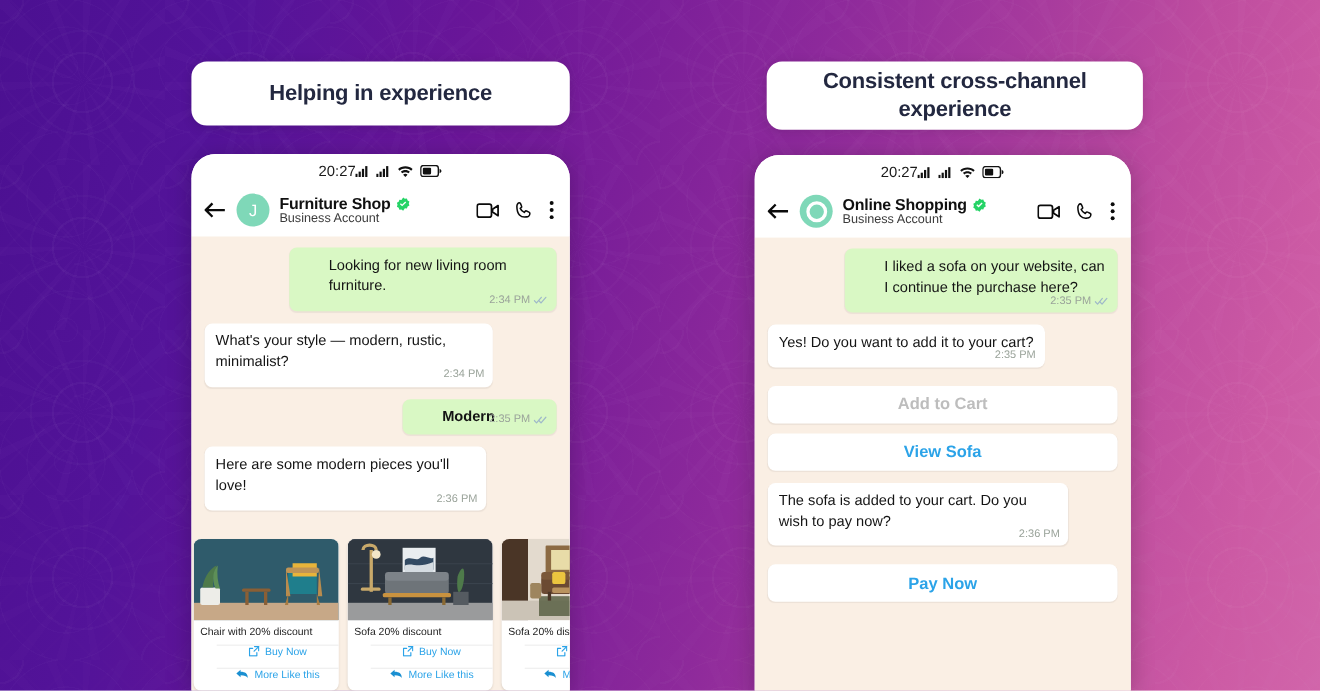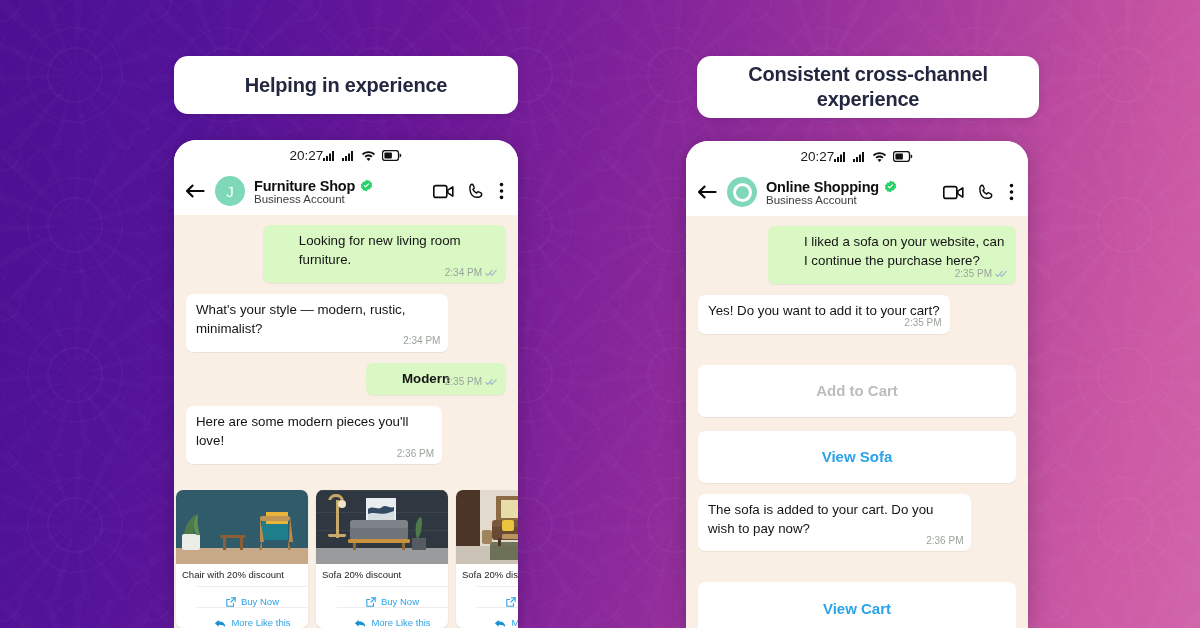--- a/index.html
+++ b/index.html
@@ -125,28 +125,27 @@
     display: flex; align-items: center; gap: 3px;
     white-space: nowrap;
   }
   .bubble.center-text .meta { bottom: 6px; }
   .ticks { color: #9fb9c9; }
 
   
   .action-btn {
     background: #fff;
     border-radius: 7px;
-    height: 52px;
+    height: 34px;
     display: flex; align-items: center; justify-content: center;
     font-size: 15px; font-weight: 700;
     color: #2BA3E8;
     margin-bottom: 9px;
     box-shadow: 0 1px 1px rgba(0,0,0,.06);
     cursor: pointer;
-    margin-top: 14px;
   }
   .action-btn.disabled { color: #BDBDBD; cursor: default; }
 
   
   .carousel {
     position: absolute; left: 0; right: -60px; bottom: 0;
     display: flex; gap: 8px;
     padding-left: 2px;
   }
   .pcard {
@@ -154,21 +153,21 @@
     background: #fff;
     border-radius: 7px;
     overflow: hidden;
     box-shadow: 0 1px 2px rgba(0,0,0,.10);
   }
   .pimg { height: 74px; width: 100%; position: relative; overflow: hidden; }
   .pname { font-size: 9.5px; color: #232323; padding: 5px 6px 6px 6px; line-height: 1.2;}
   .pact {
     border-top: 1px solid #EDEDED;
     height: 21px;
-    display: flex; align-items: flex-end; justify-content: center; gap: 5px;
+    display: flex; align-items: flex-start; justify-content: center; gap: 5px;
     font-size: 9.5px; color: #2BA3E8; font-weight: 400;
     cursor: pointer;
     margin-left: 21px;
   }
   svg { display: block; }
 </style>
 </head>
 <body>
 
 <div id="stage">
@@ -576,21 +575,18 @@
           <span>The sofa is added to your cart. Do you wish to pay now?</span>
           <span class="meta">
             <span>2:36 PM</span>
           </span>
         </div>
       </div>
 
       <div style="height:6px;"></div>
 
       <div class="action-btn">
-        <span>View Cart</span>
-      </div>
-      <div class="action-btn">
         <span>Pay Now</span>
       </div>
 
     </div>
   </div>
 </div>
 
 </body></html>

